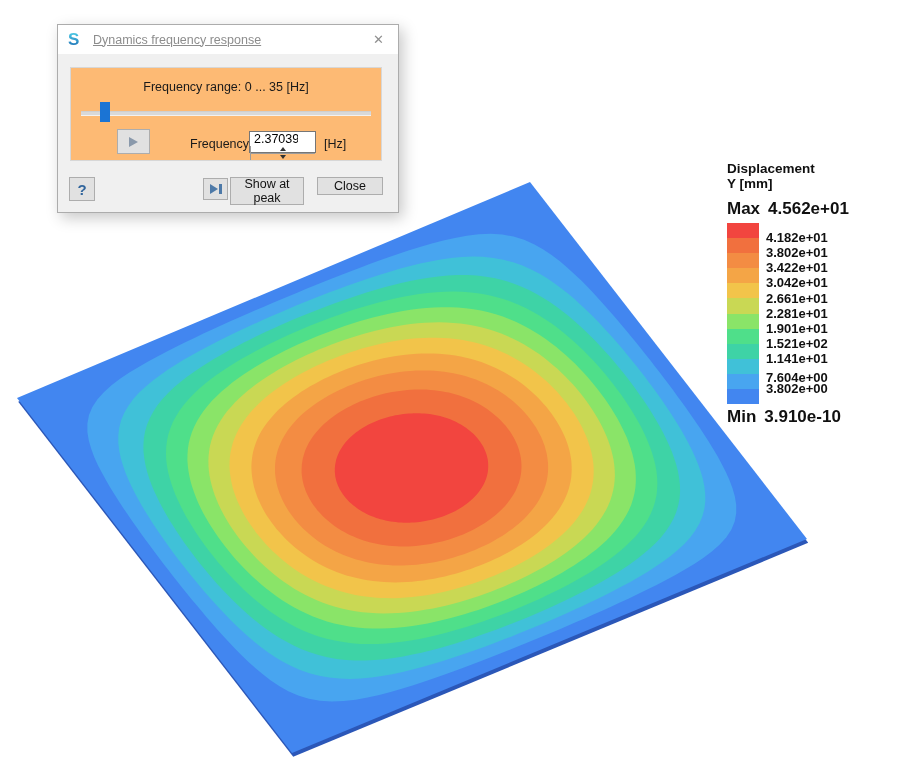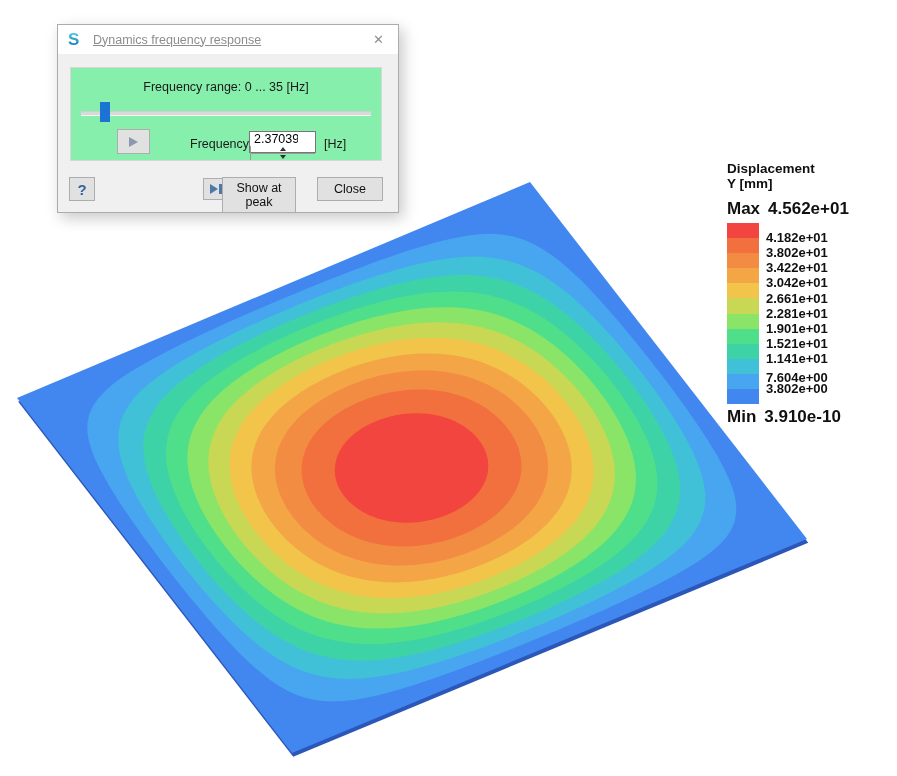--- a/index.html
+++ b/index.html
@@ -30,21 +30,21 @@
   .titlebar{
     position:absolute;left:0;top:0;width:100%;height:29px;background:#ffffff;
     display:flex;align-items:center;box-sizing:border-box;padding:0 10px;
   }
   .logo-svg{margin-right:9px;flex:0 0 auto;}
   .title{font-size:12.5px;color:#8d8d8d;flex:1 1 auto;white-space:nowrap;text-decoration:underline;}
   .closex{font-size:13px;color:#8f8f8f;cursor:pointer;padding:2px 4px;line-height:13px;}
 
   .groupbox{
     position:absolute;left:12px;top:42px;width:312px;height:94px;
-    background:#86efac;border:1px solid #d7d7d7;box-sizing:border-box;
+    background:#fdba74;border:1px solid #d7d7d7;box-sizing:border-box;
   }
   .range-label{position:absolute;left:0;top:12px;width:100%;text-align:center;font-size:12.5px;color:#1a1a1a;}
   .slider-track{
     position:absolute;left:10px;top:43px;width:290px;height:3px;
     background:#d9d9d9;border-bottom:1px solid #f2f2f2;border-top:1px solid #cfcfcf;
   }
   .slider-handle{position:absolute;top:34px;width:10px;height:20px;background:#1b74d4;}
   .btn{
     background:#e1e1e1;border:1px solid #adadad;font-family:"Liberation Sans",sans-serif;
     font-size:12.5px;color:#111;display:flex;align-items:center;justify-content:center;
@@ -65,22 +65,22 @@
   .spin-cell{flex:1;display:flex;align-items:center;justify-content:center;cursor:pointer;}
   .spin-up{border-bottom:1px solid #9a9a9a;}
   .arrow-up{width:0;height:0;border-left:3.5px solid transparent;border-right:3.5px solid transparent;border-bottom:4.5px solid #333;}
   .arrow-down{width:0;height:0;border-left:3.5px solid transparent;border-right:3.5px solid transparent;border-top:4.5px solid #333;}
   .hz-label{position:absolute;left:253px;top:69px;font-size:12.5px;color:#1a1a1a;}
 
   .helpbtn{position:absolute;left:11px;top:152px;width:26px;height:24px;font-size:15px;font-weight:bold;color:#31659c;}
   .skipbtn{position:absolute;left:145px;top:153px;width:25px;height:22px;}
   .skip-tri{width:0;height:0;border-left:8px solid #4d79a8;border-top:5px solid transparent;border-bottom:5px solid transparent;}
   .skip-bar{width:2.5px;height:10px;background:#4d79a8;margin-left:1.5px;}
-  .peakbtn{position:absolute;left:164px;top:152px;width:74px;height:36px;}
-  .closebtn{position:absolute;left:259px;top:152px;width:66px;height:24px;}
+  .peakbtn{position:absolute;left:172px;top:152px;width:74px;height:28px;}
+  .closebtn{position:absolute;left:259px;top:152px;width:66px;height:18px;}
 </style>
 </head>
 <body>
 
 <svg id="plate-svg" viewBox="0 0 897 776" width="897" height="776">
     <polygon points="18.2,401.8 531.2,185.8 808.2,542.8 293.2,756.8" fill="#2b57b8"></polygon>
     <polygon points="17.0,398.0 530.0,182.0 807.0,539.0 292.0,753.0" fill="#4286f0"></polygon>
     <polygon points="654.8,366.2 659.4,372.1 663.9,378.1 668.5,384.0 673.0,390.1 677.4,396.2 681.9,402.3 686.4,408.6 690.9,415.0 695.4,421.5 699.9,428.1 704.4,434.9 708.8,441.8 713.2,449.0 717.6,456.3 721.7,463.9 725.7,471.7 729.3,479.7 732.4,487.9 734.8,496.3 736.2,504.7 736.2,513.2 734.7,521.6 731.3,529.7 726.2,537.4 719.5,544.7 711.8,551.5 703.2,557.9 694.2,564.0 684.9,569.6 675.4,575.0 666.0,580.1 656.6,585.0 647.2,589.6 638.0,594.1 628.9,598.4 619.9,602.6 611.0,606.7 602.2,610.7 593.5,614.6 584.8,618.4 576.2,622.1 567.7,625.8 559.2,629.4 550.7,633.0 542.2,636.5 533.6,640.1 525.1,643.6 516.5,647.1 507.8,650.6 499.0,654.0 490.1,657.5 481.1,661.0 471.9,664.5 462.6,668.0 453.1,671.5 443.3,675.1 433.3,678.6 423.1,682.0 412.5,685.5 401.7,688.8 390.6,692.0 379.2,694.9 367.5,697.6 355.6,699.7 343.6,701.1 331.7,701.5 320.0,700.8 308.8,698.8 298.2,695.5 288.3,691.2 279.1,686.0 270.5,680.3 262.5,674.1 255.0,667.8 248.0,661.4 241.3,654.9 234.9,648.5 228.8,642.1 223.0,635.7 217.3,629.5 211.9,623.3 206.6,617.2 201.5,611.1 196.5,605.1 191.5,599.2 186.7,593.3 182.0,587.4 177.3,581.5 172.7,575.7 168.2,569.8 163.6,563.9 159.1,558.0 154.6,552.1 150.2,546.1 145.7,540.0 141.3,533.9 136.8,527.6 132.3,521.3 127.9,514.8 123.4,508.2 119.0,501.5 114.6,494.6 110.2,487.4 105.9,480.1 101.8,472.6 97.8,464.9 94.2,456.9 91.2,448.7 88.8,440.4 87.4,431.9 87.4,423.4 89.0,415.1 92.4,407.0 97.5,399.2 104.1,391.9 111.8,385.1 120.4,378.6 129.4,372.6 138.7,366.9 148.1,361.5 157.5,356.4 166.9,351.5 176.2,346.8 185.3,342.2 194.4,337.9 203.4,333.6 212.3,329.5 221.0,325.5 229.7,321.6 238.3,317.8 246.9,314.0 255.4,310.3 263.9,306.7 272.4,303.0 280.8,299.5 289.3,295.9 297.8,292.4 306.4,288.8 315.1,285.3 323.8,281.8 332.7,278.3 341.7,274.8 350.8,271.2 360.1,267.7 369.6,264.1 379.3,260.6 389.3,257.1 399.5,253.5 410.0,250.1 420.8,246.7 431.9,243.5 443.3,240.5 454.9,237.9 466.8,235.7 478.7,234.3 490.7,233.8 502.3,234.6 513.5,236.6 524.1,239.8 534.0,244.2 543.3,249.4 551.9,255.2 559.9,261.3 567.4,267.7 574.5,274.2 581.3,280.6 587.7,287.1 593.8,293.5 599.7,299.9 605.3,306.2 610.8,312.4 616.1,318.6 621.3,324.7 626.4,330.7 631.3,336.7 636.1,342.6 640.9,348.5 645.6,354.4 650.3,360.3" fill="#48a5f0"></polygon>
     <polygon points="641.1,372.0 645.4,377.5 649.6,383.2 653.8,388.8 657.9,394.5 662.0,400.3 666.0,406.2 669.9,412.1 673.9,418.2 677.7,424.3 681.5,430.6 685.1,437.0 688.6,443.6 692.0,450.3 695.2,457.2 698.1,464.2 700.7,471.4 702.8,478.7 704.3,486.1 705.2,493.6 705.3,501.2 704.4,508.8 702.4,516.2 699.4,523.5 695.3,530.6 690.2,537.4 684.3,543.9 677.7,550.1 670.6,555.9 663.1,561.5 655.3,566.8 647.4,571.9 639.3,576.7 631.2,581.4 623.1,585.8 615.0,590.1 606.9,594.2 598.8,598.3 590.8,602.1 582.7,605.9 574.7,609.6 566.7,613.2 558.8,616.8 550.8,620.2 542.8,623.7 534.8,627.0 526.7,630.3 518.6,633.6 510.5,636.9 502.2,640.1 493.9,643.2 485.5,646.4 476.9,649.5 468.3,652.5 459.4,655.6 450.4,658.5 441.2,661.5 431.8,664.3 422.3,667.0 412.5,669.6 402.5,672.0 392.3,674.2 381.9,676.0 371.4,677.5 360.7,678.5 350.1,678.9 339.6,678.6 329.2,677.6 319.1,675.8 309.4,673.2 300.1,670.0 291.2,666.1 282.9,661.7 275.0,656.9 267.5,651.9 260.5,646.7 253.7,641.3 247.3,635.8 241.2,630.3 235.4,624.7 229.8,619.2 224.4,613.6 219.1,608.1 214.1,602.6 209.1,597.0 204.3,591.5 199.7,586.1 195.1,580.6 190.6,575.1 186.2,569.6 181.9,564.0 177.6,558.5 173.4,552.9 169.3,547.3 165.2,541.6 161.2,535.8 157.2,530.0 153.2,524.1 149.4,518.0 145.6,511.9 141.8,505.7 138.2,499.3 134.7,492.7 131.3,486.1 128.2,479.2 125.3,472.2 122.8,465.1 120.7,457.8 119.2,450.4 118.3,442.9 118.3,435.3 119.2,427.8 121.1,420.3 124.2,413.0 128.3,405.9 133.3,399.1 139.2,392.6 145.8,386.4 152.9,380.5 160.4,374.9 168.1,369.6 176.0,364.5 184.0,359.6 192.1,355.0 200.2,350.5 208.3,346.2 216.4,342.0 224.4,338.0 232.4,334.1 240.4,330.2 248.4,326.5 256.4,322.9 264.3,319.3 272.3,315.8 280.2,312.4 288.2,309.0 296.2,305.6 304.3,302.3 312.4,299.1 320.6,295.8 328.9,292.6 337.3,289.5 345.9,286.3 354.5,283.2 363.3,280.2 372.3,277.2 381.5,274.2 390.8,271.4 400.4,268.6 410.1,266.0 420.1,263.6 430.3,261.4 440.7,259.5 451.2,258.0 461.8,257.0 472.4,256.6 482.9,256.8 493.3,257.9 503.4,259.7 513.1,262.2 522.4,265.5 531.2,269.4 539.6,273.8 547.5,278.6 555.0,283.7 562.1,288.9 568.9,294.3 575.3,299.8 581.4,305.4 587.3,311.0 593.0,316.6 598.4,322.1 603.6,327.7 608.7,333.3 613.7,338.8 618.5,344.3 623.2,349.8 627.8,355.4 632.3,360.9 636.8,366.4" fill="#40c1d8"></polygon>
     <polygon points="627.2,377.8 631.2,383.0 635.1,388.3 638.9,393.7 642.7,399.1 646.4,404.5 650.0,410.1 653.5,415.7 656.9,421.4 660.2,427.2 663.3,433.1 666.3,439.2 669.1,445.3 671.8,451.6 674.1,458.0 676.2,464.5 677.9,471.1 679.1,477.8 679.9,484.6 680.1,491.4 679.6,498.3 678.3,505.1 676.3,511.9 673.6,518.5 670.0,525.0 665.8,531.3 660.9,537.4 655.5,543.2 649.5,548.8 643.3,554.1 636.7,559.3 629.9,564.2 622.9,568.9 615.8,573.4 608.6,577.7 601.3,581.9 594.0,585.9 586.7,589.8 579.3,593.6 571.9,597.2 564.6,600.8 557.2,604.3 549.7,607.7 542.3,611.0 534.8,614.2 527.3,617.4 519.7,620.5 512.1,623.5 504.4,626.5 496.7,629.4 488.8,632.3 480.8,635.1 472.8,637.9 464.6,640.6 456.3,643.2 447.8,645.8 439.2,648.2 430.4,650.5 421.5,652.7 412.4,654.6 403.2,656.4 393.8,658.0 384.3,659.2 374.7,660.0 365.1,660.5 355.5,660.5 346.0,659.9 336.6,658.9 327.4,657.2 318.5,655.0 309.8,652.3 301.6,649.2 293.6,645.6 286.1,641.6 278.9,637.4 272.0,633.0 265.5,628.4 259.2,623.7 253.2,618.9 247.5,614.0 242.0,609.0 236.7,604.0 231.6,599.0 226.7,594.0 221.9,588.9 217.2,583.9 212.7,578.8 208.4,573.7 204.1,568.5 199.9,563.4 195.8,558.2 191.9,553.0 188.0,547.7 184.1,542.4 180.4,537.0 176.7,531.6 173.2,526.1 169.7,520.5 166.3,514.8 163.1,509.0 159.9,503.1 157.0,497.1 154.1,491.0 151.5,484.7 149.2,478.4 147.2,471.9 145.5,465.3 144.3,458.6 143.5,451.8 143.4,445.0 143.9,438.1 145.1,431.3 147.1,424.6 149.9,417.9 153.4,411.4 157.6,405.1 162.5,399.1 167.9,393.2 173.8,387.6 180.1,382.2 186.7,377.1 193.5,372.2 200.4,367.4 207.5,362.9 214.7,358.6 221.9,354.4 229.2,350.3 236.5,346.4 243.9,342.6 251.2,338.9 258.6,335.3 265.9,331.8 273.3,328.4 280.8,325.1 288.2,321.8 295.7,318.6 303.2,315.5 310.8,312.4 318.5,309.4 326.2,306.5 334.1,303.6 342.0,300.7 350.1,297.9 358.2,295.2 366.5,292.6 375.0,290.0 383.5,287.5 392.3,285.2 401.2,283.0 410.3,281.0 419.5,279.2 428.8,277.7 438.3,276.4 447.9,275.5 457.5,275.1 467.1,275.1 476.6,275.6 486.0,276.7 495.2,278.3 504.1,280.5 512.7,283.2 521.0,286.4 529.0,290.0 536.5,294.0 543.8,298.2 550.6,302.6 557.2,307.2 563.5,312.0 569.5,316.8 575.2,321.8 580.8,326.7 586.1,331.7 591.2,336.8 596.2,341.8 601.0,346.9 605.6,352.0 610.2,357.1 614.6,362.3 618.9,367.4 623.1,372.6" fill="#3ed3a6"></polygon>
@@ -114,21 +114,21 @@
       <div class="swatch" style="background: rgb(64, 193, 216);"></div>
       <div class="swatch" style="background: rgb(72, 165, 240);"></div>
       <div class="swatch" style="background: rgb(66, 134, 240);"></div>
       <div class="legend-tick" style="top: 8.1px;">4.182e+01</div>
       <div class="legend-tick" style="top: 23.2px;">3.802e+01</div>
       <div class="legend-tick" style="top: 38.3px;">3.422e+01</div>
       <div class="legend-tick" style="top: 53.4px;">3.042e+01</div>
       <div class="legend-tick" style="top: 68.5px;">2.661e+01</div>
       <div class="legend-tick" style="top: 83.6px;">2.281e+01</div>
       <div class="legend-tick" style="top: 98.7px;">1.901e+01</div>
-      <div class="legend-tick" style="top: 113.8px;">1.521e+01</div>
+      <div class="legend-tick" style="top: 113.8px;">1.521e+02</div>
       <div class="legend-tick" style="top: 128.9px;">1.141e+01</div>
       <div class="legend-tick" style="top: 148px;">7.604e+00</div>
       <div class="legend-tick" style="top: 159.1px;">3.802e+00</div>
     </div>
   <div class="lg-maxmin lg-min">
     <span>Min</span>
     <span>3.910e-10</span>
   </div>
 </div>
 

